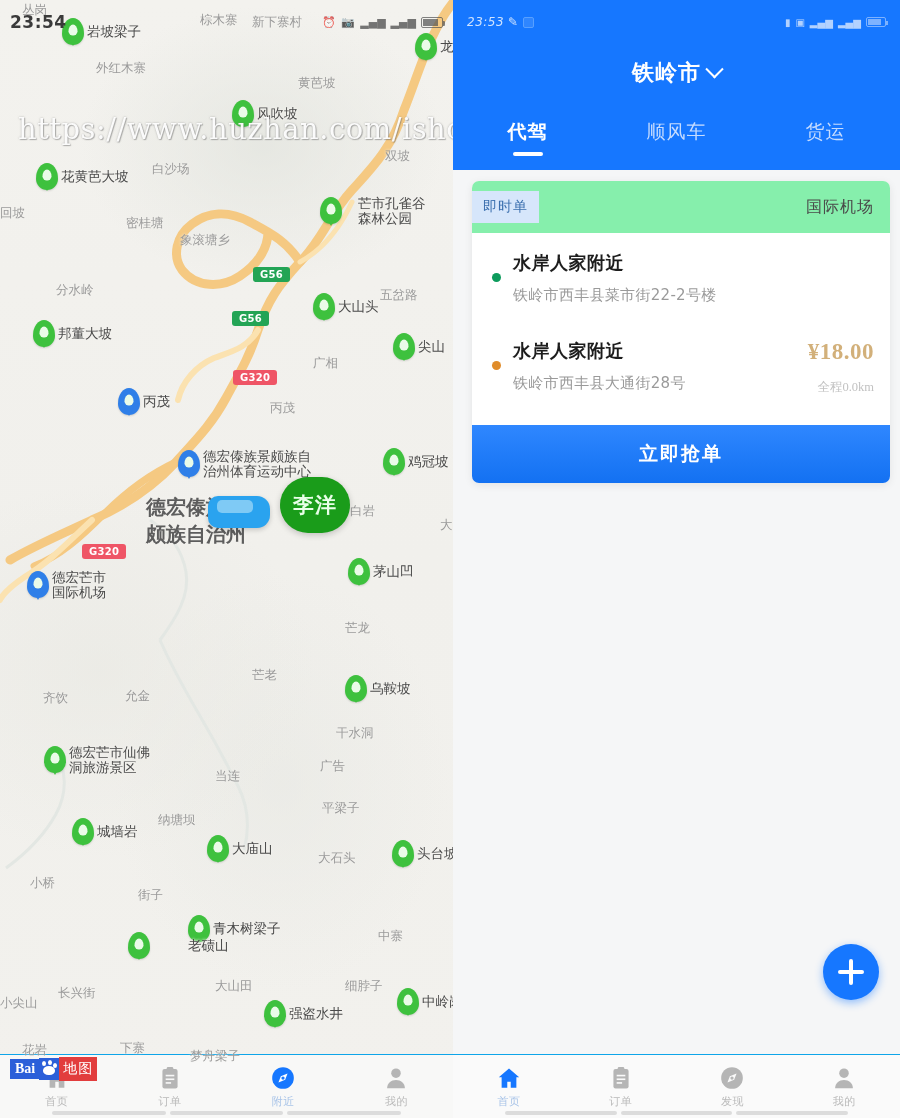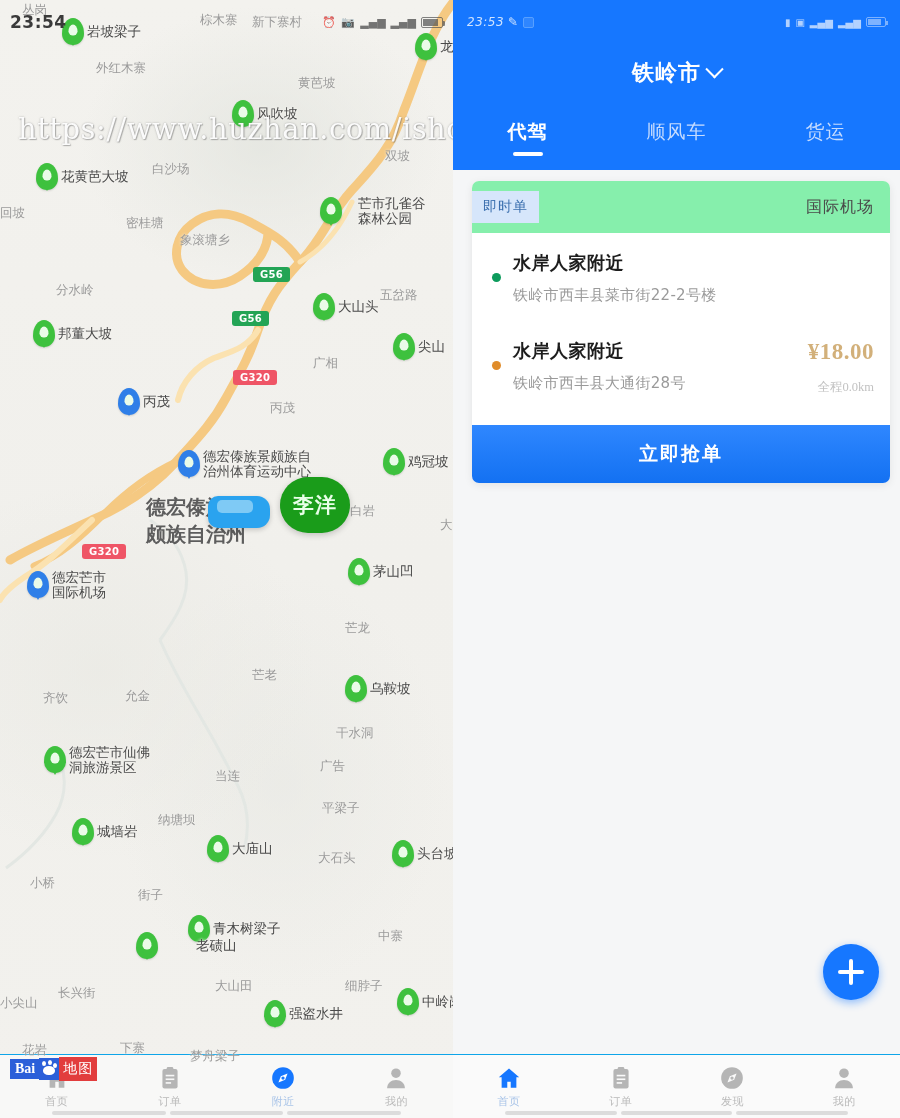--- a/index.html
+++ b/index.html
@@ -386,21 +386,21 @@
               <i></i>
             </span>
             <span class="poi-label">头台坡</span>
           </div>
           <div class="poi" style="left: 188px; top: 915px;">
             <span class="pin">
               <i></i>
             </span>
             <span class="poi-label">青木树梁子</span>
           </div>
-          <div class="poi" style="left: 136px; top: 932px; gap: 38px;">
+          <div class="poi" style="left: 128px; top: 932px; gap: 38px;">
             <span class="pin">
               <i></i>
             </span>
             <span class="poi-label">老碛山</span>
           </div>
           <div class="poi" style="left: 264px; top: 1000px;">
             <span class="pin">
               <i></i>
             </span>
             <span class="poi-label">强盗水井</span>

